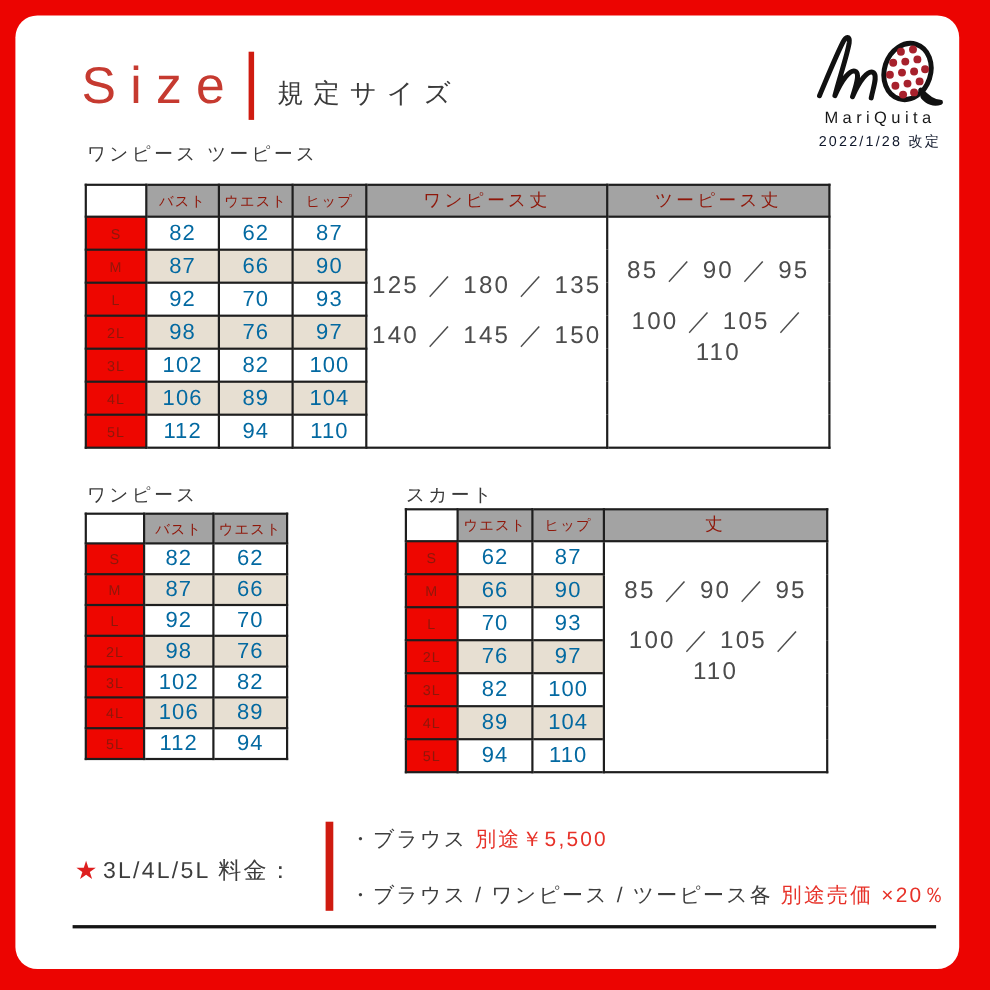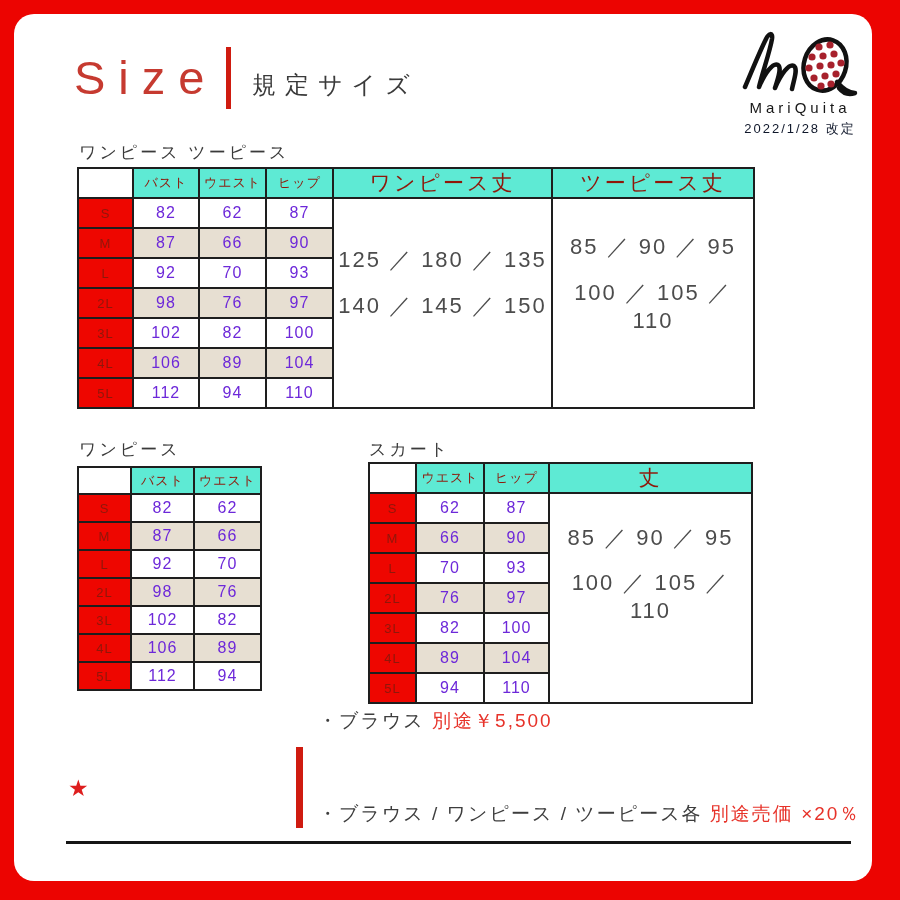--- a/index.html
+++ b/index.html
@@ -20,51 +20,51 @@
   .title-divider { left:226px; top:47px; width:5px; height:62px; background:#cf1b10; }
   .page-subtitle { left:252px; top:69px; font-size:24px; letter-spacing:9px; color:#3a3a3a; }
 
   
   .logo-svg { left:737px; top:27px; }
   .logo-name { left:727px; top:99px; width:146px; text-align:center; font-size:15px; letter-spacing:4px; color:#171717; }
   .revision-date { left:722px; top:120px; width:156px; text-align:center; font-size:13px; letter-spacing:2px; color:#0f172a; }
 
   
   .section-label { font-size:17px; letter-spacing:3px; color:#3a3a3a; }
-  .lbl-op { left:79px; top:141px; }
+  .lbl-op { left:79px; top:128px; }
   .lbl-bl { left:79px; top:438px; }
   .lbl-sk { left:369px; top:438px; }
 
   
   .tbl-op { left:77px; top:167px; }
   .tbl-bl { left:77px; top:466px; }
   .tbl-sk { left:368px; top:462px; }
   .sheet-table { border-collapse:collapse; table-layout:fixed; }
   .sheet-table th, .sheet-table td { border:2px solid #1e1e1e; padding:0; text-align:center; font-weight:normal; }
   .sheet-table thead tr { height:29px; }
   .sheet-table tbody tr { height:30px; }
   .tbl-bl thead tr { height:27px; }
   .tbl-bl tbody tr { height:28px; }
   .corner { background:#ffffff; }
-  .colhead { background:#5eead4; color:#8f170a; font-size:13px; letter-spacing:1px; }
-  .mhead { font-size:21px; letter-spacing:3px; }
+  .colhead { background:#a3a3a3; color:#8f170a; font-size:13px; letter-spacing:1px; }
+  .mhead { font-size:16px; letter-spacing:3px; }
   .rowhead { background:#ee0600; color:#8f170a; font-size:13px; letter-spacing:1px; }
-  .val { background:#ffffff; color:#6d28d9; font-size:16px; letter-spacing:1px; }
+  .val { background:#ffffff; color:#0369a1; font-size:20px; letter-spacing:1px; }
   tr.alt .val { background:#e7dfd2; }
   .mcell { background:#ffffff; vertical-align:middle; }
   .mtext { display:flex; flex-direction:column; align-items:center; justify-content:center;
            gap:16px; font-size:22px; letter-spacing:2px; color:#4c4c4c; transform:translateY(-20px); }
   .tbl-sk .mtext { transform:translateY(-25px); gap:15px; }
 
   
   .fee-heading { left:68px; top:777px; font-size:21px; letter-spacing:2px; color:#3d3d3d; display:flex; align-items:center; }
   .star { color:#de1e1e; font-size:23px; margin-right:3px; line-height:1; }
   .fee-divider { left:296px; top:747px; width:7px; height:81px; background:#cf1b10; }
   .fee-item { left:318px; font-size:19px; letter-spacing:2px; color:#3d3d3d; }
-  .fee-item-1 { top:708px; }
+  .fee-item-1 { top:750px; }
   .fee-item-2 { top:801px; }
   .hl { color:#e73229; }
   .bottom-rule { left:66px; top:841px; width:785px; height:3px; background:#151515; }
 </style>
 </head>
 <body>
 
 <div class="stage">
   <div class="panel"></div>
 
@@ -290,20 +290,21 @@
             <th class="rowhead">5L</th>
             <td class="val">94</td>
             <td class="val">110</td>
           </tr>
         </tbody>
       </table>
     </div>
 
   <div class="abs fee-heading">
     <span class="star">★</span>
+    <span>3L/4L/5L 料金：</span>
   </div>
   <div class="abs fee-divider"></div>
   <div class="abs fee-item fee-item-1">
     <span>・ブラウス </span><span class="hl">別途￥5,500</span>
   </div>
   <div class="abs fee-item fee-item-2">
     <span>・ブラウス / ワンピース / ツーピース各 </span><span class="hl">別途売価 ×20％</span>
   </div>
   <div class="abs bottom-rule"></div>
 </div>

